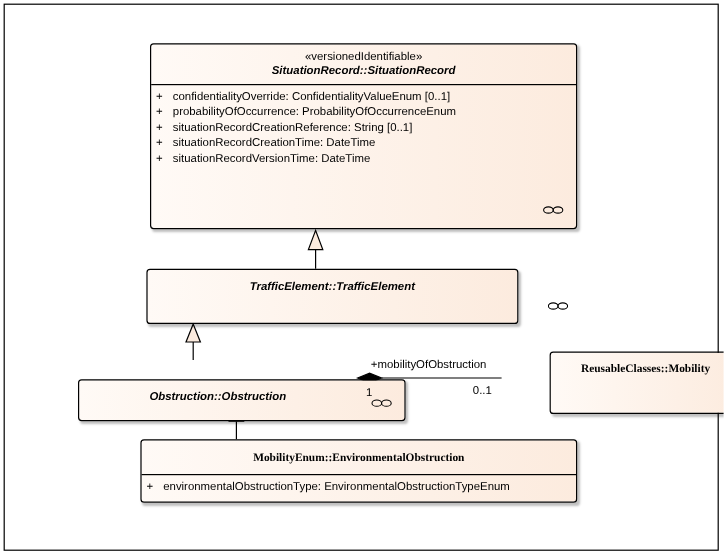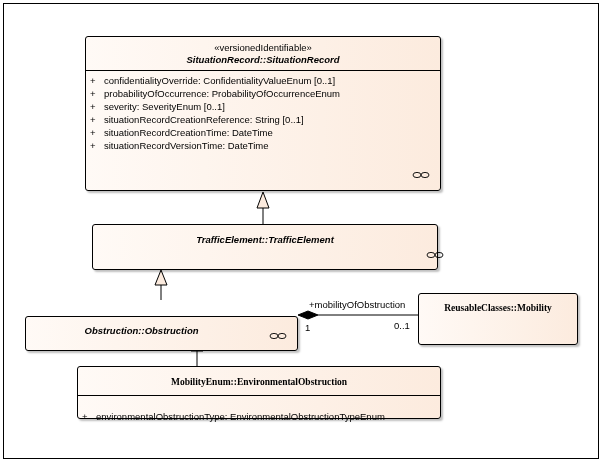--- a/index.html
+++ b/index.html
@@ -1,20 +1,20 @@
 <!DOCTYPE html>
 <html><head>
 <meta charset="utf-8">
 <style>
   html,body{margin:0;padding:0;background:#fff;}
   body{width:603px;height:464px;position:relative;overflow:hidden;font-family:"Liberation Sans",sans-serif;font-size:9.5px;color:#000;}
   .frame{position:absolute;left:3px;top:3px;width:596px;height:456px;border:1px solid #000;box-sizing:border-box;background:#fff;}
   .cls{position:absolute;box-sizing:border-box;border:1px solid #000;border-radius:3px;
        background:linear-gradient(to right,#fffaf6 0%,#fcebde 100%);
-       box-shadow:2px 2px 2px rgba(0,0,0,0.25);}
+       box-shadow:2px 2px 2px rgba(0,0,0,0.25);margin-left:40px;}
   .hdr{text-align:center;box-sizing:border-box;}
   .hdr .st{display:block;line-height:12px;}
   .hdr .nm{display:block;line-height:12px;}
   .it{font-style:italic;font-weight:bold;}
   .bd{font-weight:bold;font-family:Liberation Serif, serif;}
   .sep{border-top:1px solid #000;}
   .attr{height:13px;line-height:13px;white-space:nowrap;}
   .attr .p{display:inline-block;width:14px;padding-left:4px;}
   .link{position:absolute;width:18px;height:8px;}
   svg.conn{position:absolute;left:0;top:0;}
@@ -49,32 +49,31 @@
 </svg>
 
 <div class="cls" style="left:85px;top:36px;width:356px;height:155px;">
   <div class="hdr" style="height:33px;padding-top:5px;">
     <span class="st">«versionedIdentifiable»</span>
     <span class="nm it">SituationRecord::SituationRecord</span>
   </div>
   <div class="sep" style="padding-top:3px;">
     <div class="attr"><span class="p">+</span><span>confidentialityOverride: ConfidentialityValueEnum [0..1]</span></div>
     <div class="attr"><span class="p">+</span><span>probabilityOfOccurrence: ProbabilityOfOccurrenceEnum</span></div>
-    <div class="attr"><span class="p">+</span><span>severity: SeverityEnum [0..1]</span></div>
     <div class="attr"><span class="p">+</span><span>situationRecordCreationReference: String [0..1]</span></div>
     <div class="attr"><span class="p">+</span><span>situationRecordCreationTime: DateTime</span></div>
     <div class="attr"><span class="p">+</span><span>situationRecordVersionTime: DateTime</span></div>
   </div>
   <svg class="link" style="left:326px;top:134px;" viewBox="0 0 18 8">
     <ellipse cx="5" cy="4" rx="4" ry="2.6" fill="none" stroke="#000" stroke-width="0.9"></ellipse>
     <ellipse cx="13" cy="4" rx="4" ry="2.6" fill="none" stroke="#000" stroke-width="0.9"></ellipse>
   </svg>
 </div>
 
-<div class="cls" style="left:92px;top:224px;width:346px;height:46px;">
+<div class="cls" style="left:82px;top:224px;width:310px;height:46px;">
   <div class="hdr" style="padding-top:9px;">
     <span class="nm it">TrafficElement::TrafficElement</span>
   </div>
   <svg class="link" style="left:333px;top:26px;" viewBox="0 0 18 8">
     <ellipse cx="5" cy="4" rx="4" ry="2.6" fill="none" stroke="#000" stroke-width="0.9"></ellipse>
     <ellipse cx="13" cy="4" rx="4" ry="2.6" fill="none" stroke="#000" stroke-width="0.9"></ellipse>
   </svg>
 </div>
 
 <div class="cls" style="left:25px;top:316px;width:273px;height:35px;">
@@ -90,20 +89,20 @@
 <div class="cls" style="left:418px;top:293px;width:160px;height:52px;">
   <div class="hdr" style="height:27px;padding-top:8px;">
     <span class="nm bd">ReusableClasses::Mobility</span>
   </div>
 </div>
 
 <div class="cls" style="left:77px;top:366px;width:364px;height:53px;">
   <div class="hdr" style="height:28px;padding-top:9px;">
     <span class="nm bd">MobilityEnum::EnvironmentalObstruction</span>
   </div>
-  <div class="sep" style="padding-top:14px;">
+  <div class="sep" style="padding-top:3px;">
     <div class="attr"><span class="p">+</span><span>environmentalObstructionType: EnvironmentalObstructionTypeEnum</span></div>
   </div>
 </div>
 
 <span class="lbl" style="left:309px;top:299px;">+mobilityOfObstruction</span>
 <span class="lbl" style="left:305px;top:322px;">1</span>
 <span class="lbl" style="left:394px;top:320px;">0..1</span>
 
 </body></html>

